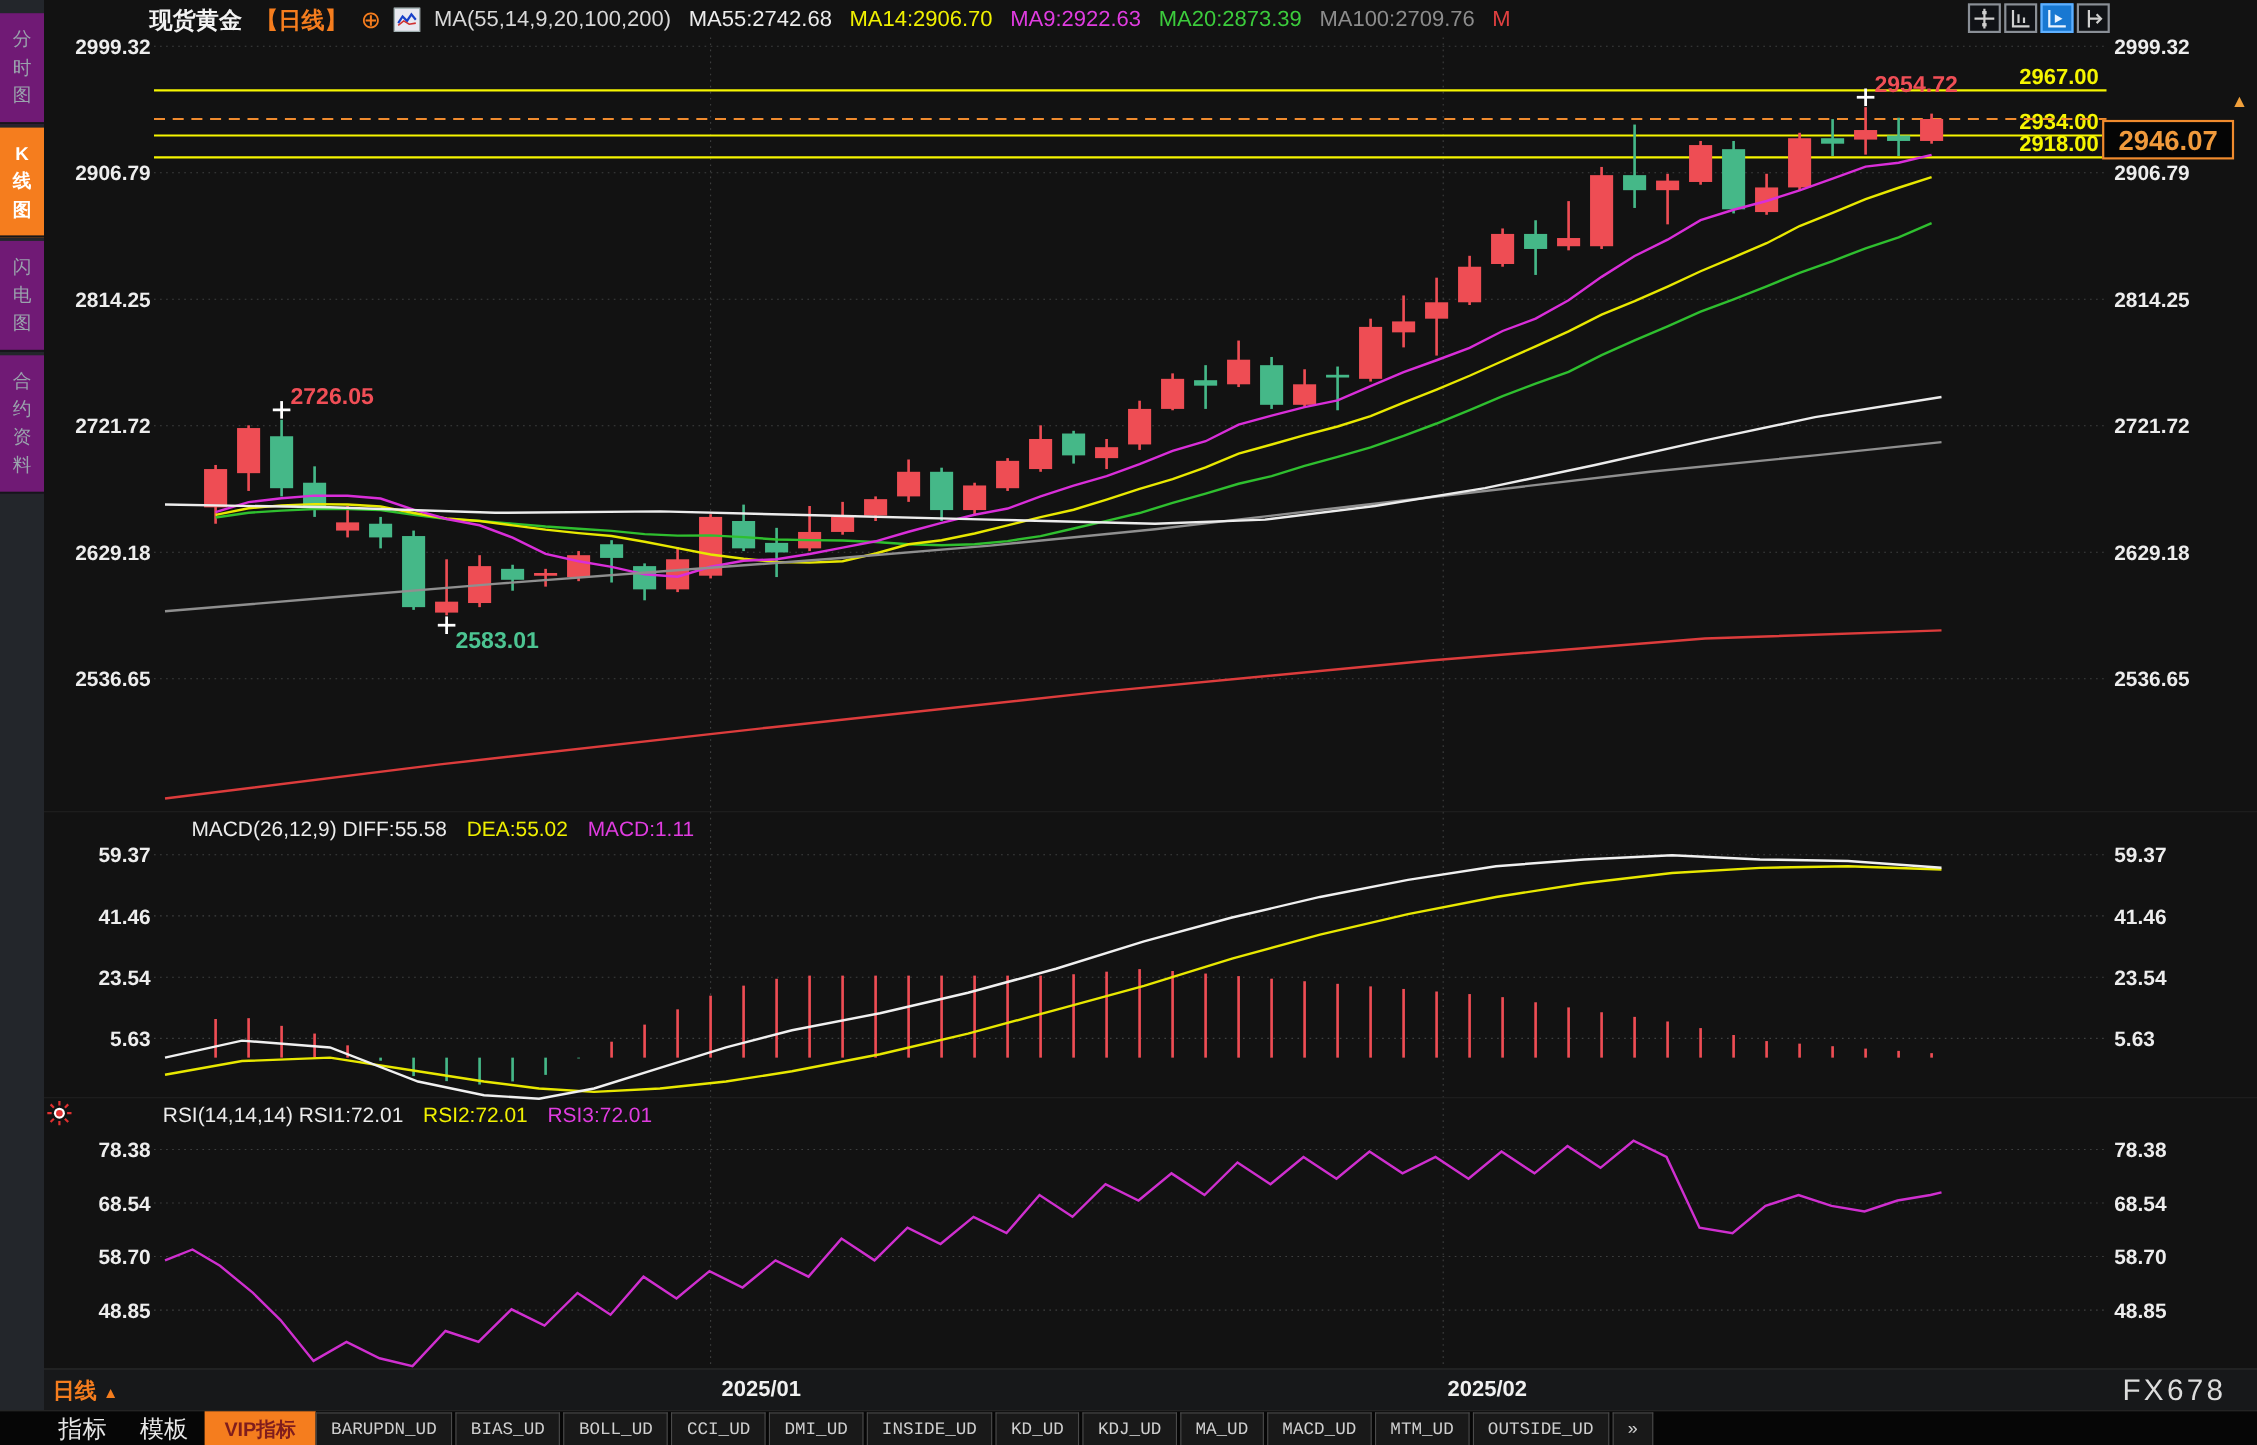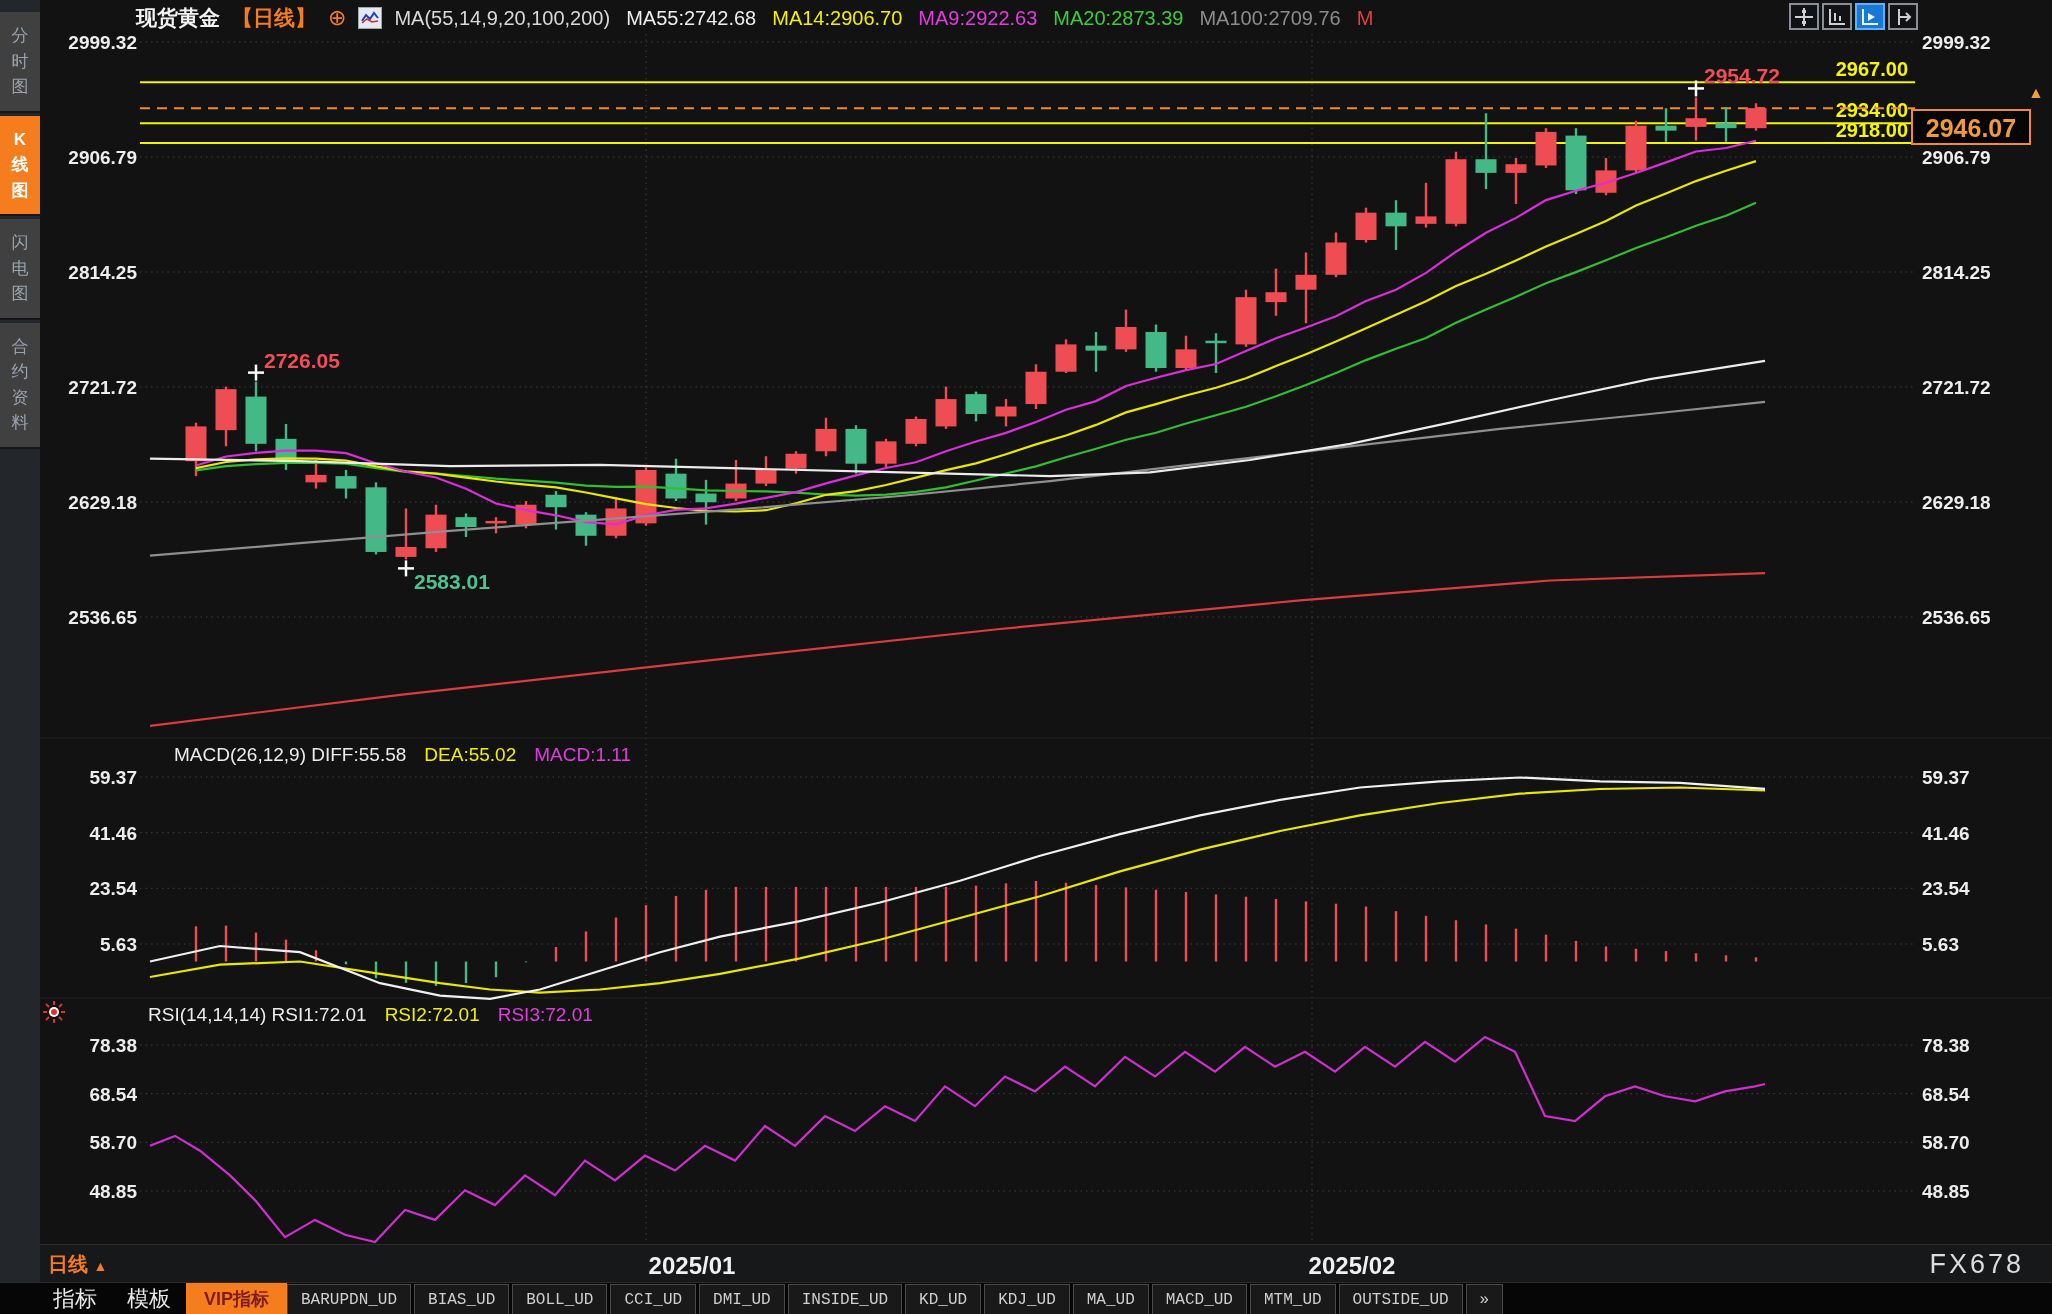--- a/index.html
+++ b/index.html
@@ -3,21 +3,21 @@
 <meta charset="utf-8">
 <style>
   html,body{margin:0;padding:0;background:#000;}
   .app{position:relative;width:2052px;height:1314px;background:#121212;overflow:hidden;
        font-family:"Liberation Sans",sans-serif;}
   svg#chart{position:absolute;left:0;top:0;z-index:1;}
   
   .sidebar{position:absolute;left:0;top:0;width:40px;height:100%;background:#23262b;z-index:5;
            display:flex;flex-direction:column;padding-top:12px;box-sizing:border-box;}
   .side-item{width:40px;padding:11px 0;margin-bottom:3px;color:#9aa3ad;font-size:17px;cursor:pointer;
-             background:#404040;border-bottom:2px solid #15161a;}
+             background:#701a75;border-bottom:2px solid #15161a;}
   .side-item span{display:block;width:18px;margin:0 auto;text-align:center;word-break:break-all;line-height:1.5;}
   .side-item.active{background:#f57d1e;color:#fff;font-weight:bold;}
   
   .chart-header{position:absolute;left:136px;top:4px;z-index:4;display:flex;align-items:center;gap:12px;
                 font-size:20px;white-space:nowrap;}
   .t-title{color:#f2f2f2;font-weight:bold;font-size:21px;}
   .t-period{color:#f57d1e;font-weight:bold;font-size:21px;}
   .circle-plus{color:#f57d1e;font-size:22px;line-height:20px;cursor:pointer;}
   .mini-chart{width:22px;height:20px;background:#e8e8f0;border:1px solid #9aa;display:inline-flex;
               align-items:center;justify-content:center;cursor:pointer;}
@@ -35,21 +35,21 @@
   
   .panel-header{position:absolute;z-index:4;display:flex;gap:18px;font-size:19px;white-space:nowrap;}
   #macd-header{left:174px;top:744px;}
   #rsi-header{left:148px;top:1004px;}
   .burst-icon{position:absolute;left:42px;top:1000px;z-index:6;cursor:pointer;}
   
   .date-row{position:absolute;left:0;top:1244px;width:100%;height:46px;background:#17181a;z-index:3;
             border-top:1px solid #2c2c2c;box-sizing:border-box;}
   .period-chip{position:absolute;left:48px;top:6px;color:#f57d1e;font-size:20px;font-weight:bold;cursor:pointer;}
   .period-chip .tri{font-size:14px;}
-  .x-label{position:absolute;top:7px;transform:translateX(-50%);color:#f0f0f0;font-size:24px;font-weight:bold;}
+  .x-label{position:absolute;top:7px;transform:translateX(-50%);color:#f0f0f0;font-size:20px;font-weight:bold;}
   .brand{position:absolute;right:28px;top:4px;color:#dcdcdc;font-size:27px;letter-spacing:3px;}
   
   .tab-bar{position:absolute;left:0;bottom:0;width:100%;height:32px;background:#060606;z-index:6;
            border-top:1px solid #2c2c2c;display:flex;align-items:stretch;padding-left:38px;box-sizing:border-box;}
   .tab{display:flex;align-items:center;cursor:pointer;}
   .tab.plain{color:#e8e8e8;padding:0 15px;font-size:22px;}
   .tab.active{background:#f57d1e;color:#7f1d1d;padding:0 18px;font-size:18px;font-weight:bold;}
   .tab.boxed{background:#191919;border:1px solid #4a4a4a;border-bottom:none;margin:1px 3px 0 0;
              color:#cfcfcf;font-family:"Liberation Mono",monospace;font-size:16px;padding:0 13px;}
 </style>

